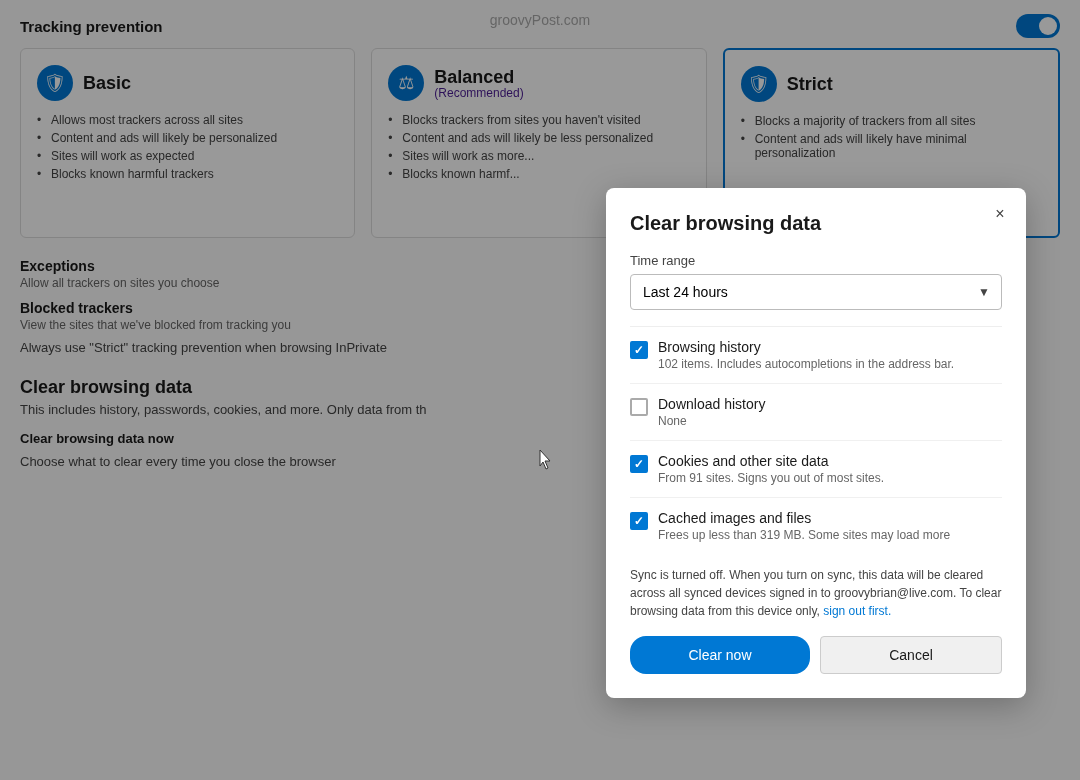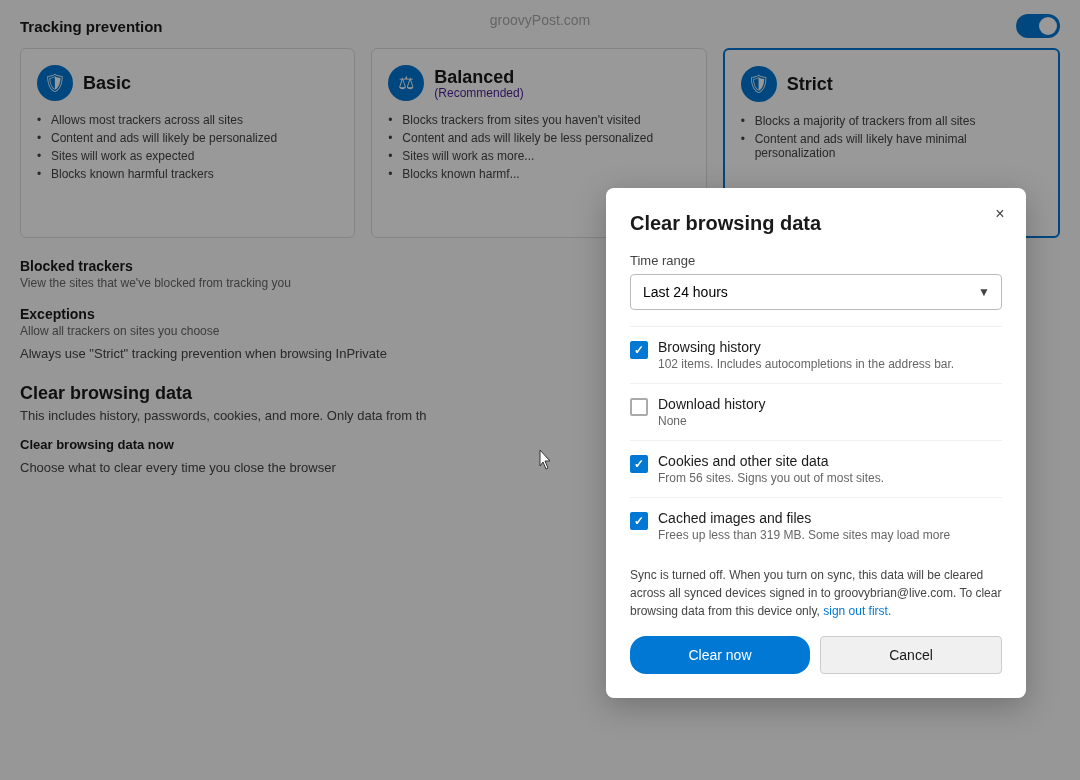--- a/index.html
+++ b/index.html
@@ -437,28 +437,28 @@
           <div class="card-name">Strict</div>
         </div>
       </div>
       <ul class="card-bullets">
         <li>Blocks a majority of trackers from all sites</li>
         <li>Content and ads will likely have minimal personalization</li>
       </ul>
     </div>
   </div>
 
+  <div class="bg-section bg-section-sep">
+    <div class="bg-section-title">Exceptions</div>
+    <div class="bg-section-desc">Allow all trackers on sites you choose</div>
+  </div>
+
   <div class="bg-section">
     <div class="bg-section-title">Blocked trackers</div>
     <div class="bg-section-desc">View the sites that we've blocked from tracking you</div>
-  </div>
-
-  <div class="bg-section bg-section-sep">
-    <div class="bg-section-title">Exceptions</div>
-    <div class="bg-section-desc">Allow all trackers on sites you choose</div>
   </div>
 
   <div class="inprivate-note">Always use "Strict" tracking prevention when browsing InPrivate</div>
 
   <div class="clear-section-title">Clear browsing data</div>
   <div class="clear-desc">This includes history, passwords, cookies, and more. Only data from th</div>
 
   <div class="clear-link">Clear browsing data now</div>
   <div class="clear-link2">Choose what to clear every time you close the browser</div>
 </div>
@@ -502,21 +502,21 @@
           <div class="checkbox-desc">None</div>
         </div>
       </div>
 
       <div class="checkbox-item">
         <div class="checkbox-box">
           <span class="checkbox-check">✓</span>
         </div>
         <div class="checkbox-content">
           <div class="checkbox-label">Cookies and other site data</div>
-          <div class="checkbox-desc">From 56 sites. Signs you out of most sites.</div>
+          <div class="checkbox-desc">From 91 sites. Signs you out of most sites.</div>
         </div>
       </div>
 
       <div class="checkbox-item">
         <div class="checkbox-box">
           <span class="checkbox-check">✓</span>
         </div>
         <div class="checkbox-content">
           <div class="checkbox-label">Cached images and files</div>
           <div class="checkbox-desc">Frees up less than 319 MB. Some sites may load more</div>

